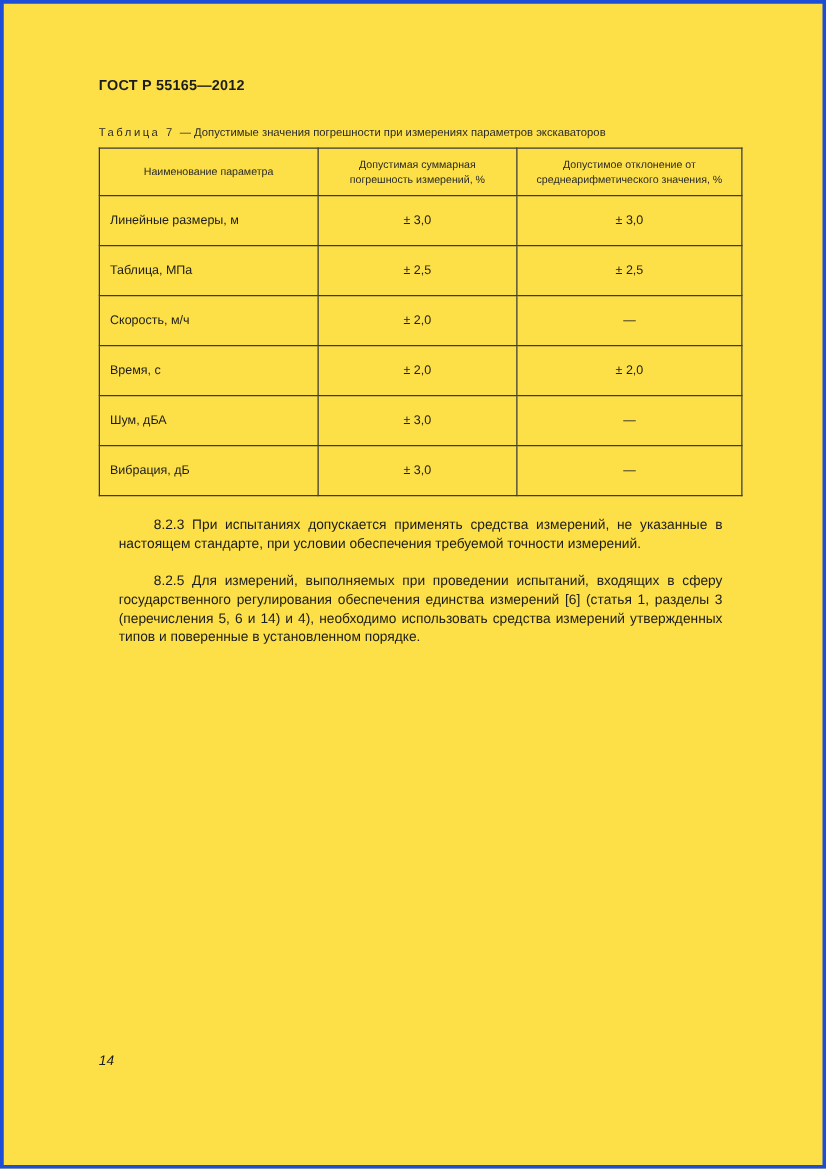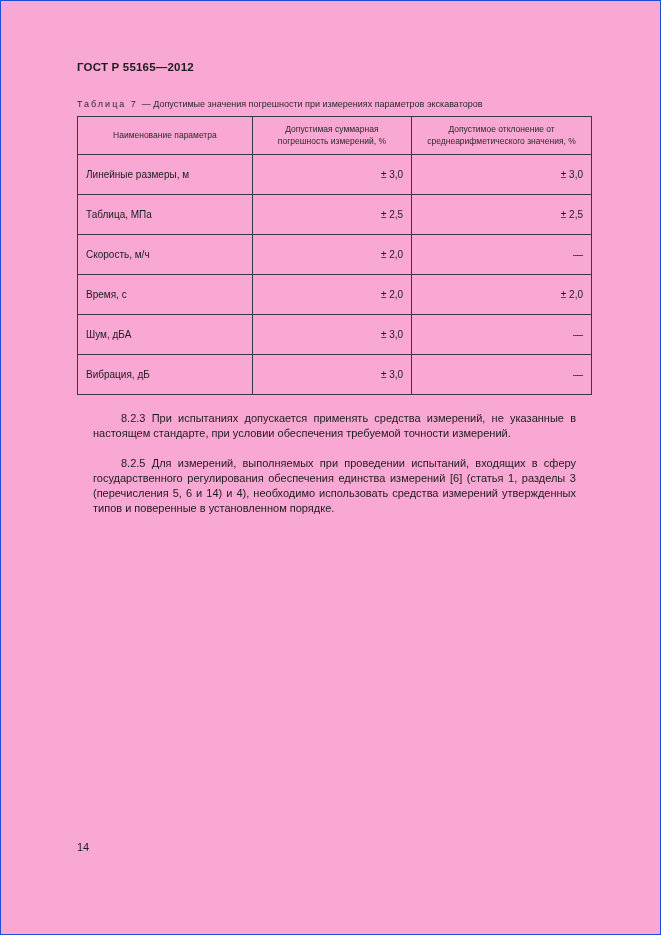--- a/index.html
+++ b/index.html
@@ -2,22 +2,22 @@
 <html><head>
 <meta charset="utf-8">
 <style>
   * { margin: 0; padding: 0; box-sizing: border-box; }
   html, body { background: #e9e9e9; }
   .page {
     position: relative;
     width: 661px;
     height: 935px;
     margin: 0 auto;
-    background: #f9a8d4;
-    border: 1px solid #1d4ed8;
+    background: #fde047;
+    border: 3px solid #1d4ed8;
     font-family: "Liberation Sans", sans-serif;
     color: #1c1c1c;
     overflow: hidden;
   }
   .content {
     position: absolute;
     left: 76px;
     top: 60px;
     width: 515px;
   }
@@ -55,39 +55,40 @@
     height: 38px;
     color: #2a2a2a;
   }
   table.params td {
     font-size: 10px;
     padding: 14px 8px;
     height: 16px;
     vertical-align: middle;
   }
   table.params td.param-name { text-align: left; }
-  table.params td.param-val  { text-align: right; }
+  table.params td.param-val  { text-align: center; }
   .col-name  { width: 34%; }
   .col-sum   { width: 31%; }
   .col-dev   { width: 35%; }
   .body-text {
     margin-top: 12px;
     font-size: 11px;
     line-height: 1.34;
     text-align: justify;
   }
   .body-text p {
     text-indent: 28px;
     margin: 16px;
   }
   .page-number {
     position: absolute;
     left: 76px;
     top: 840px;
     font-size: 11px;
+    font-style: italic;
   }
 </style>
 </head>
 <body>
 
 <div class="page">
   <div class="content">
 
     <div class="doc-header">ГОСТ Р 55165—2012</div>
 

